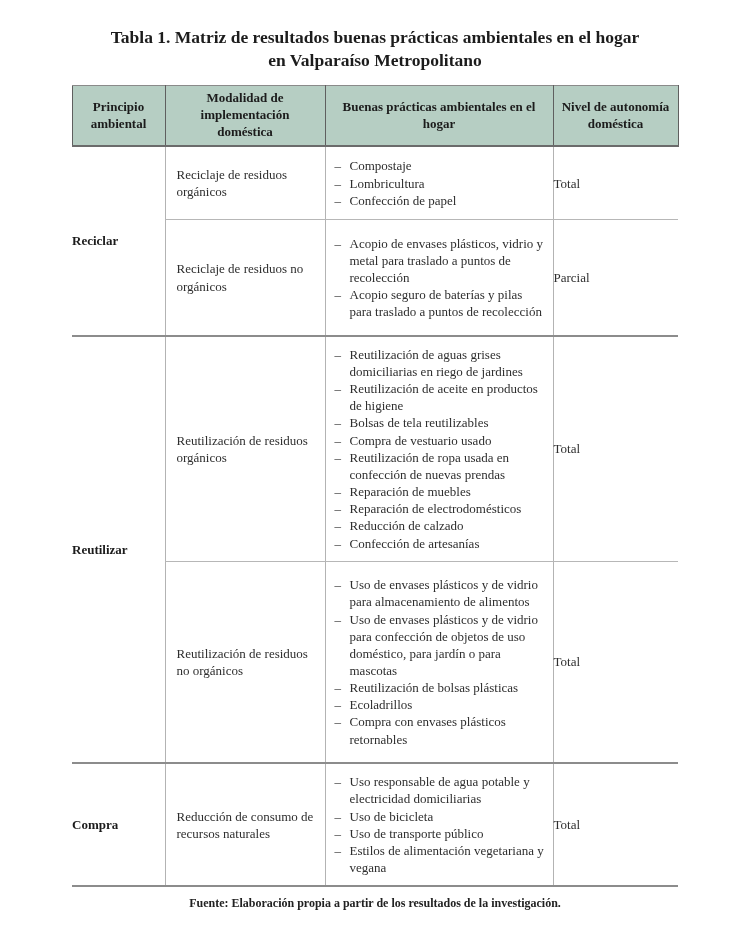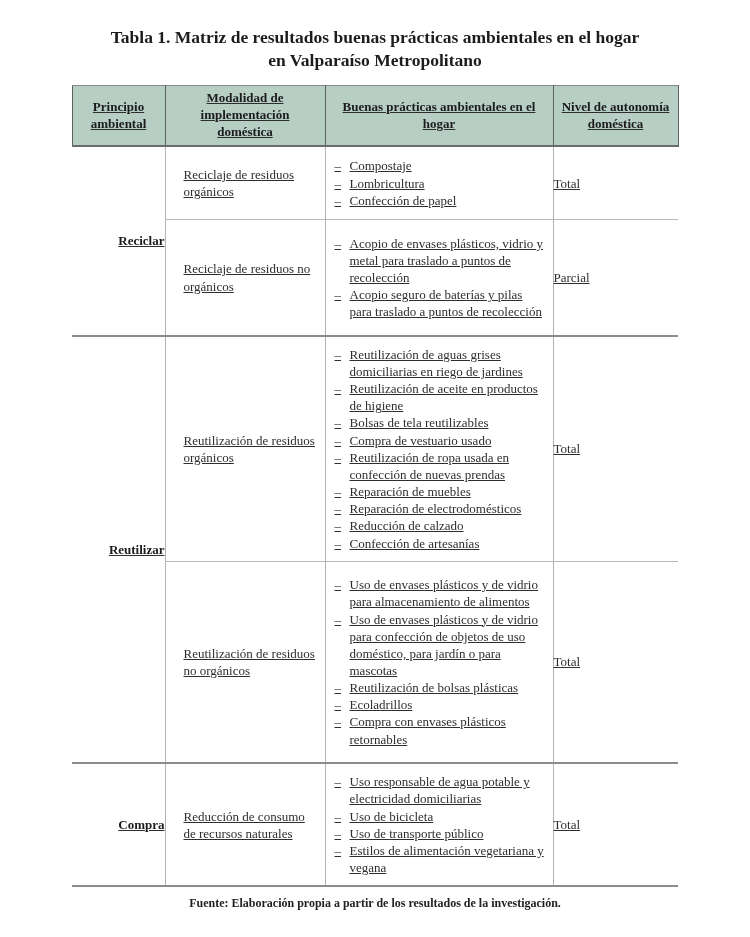--- a/index.html
+++ b/index.html
@@ -24,48 +24,47 @@
   .title{
     width:640px;margin:12px auto 13px auto;
     text-align:center;
     font-size:17.5px;line-height:1.32;
     font-weight:bold;color:var(--text-dark);
   }
   table.results{
     width:606px;margin:4px auto;
     border-collapse:collapse;
     table-layout:fixed;
-    text-decoration:underline;
   }
   col.c1{width:93px;} col.c2{width:160px;} col.c3{width:228px;} col.c4{width:125px;}
   thead tr{height:60px;}
   thead th{
     background:var(--header-bg);
     border:1px solid var(--header-border);
     border-top:1px solid var(--header-border-top);
     border-bottom:2px solid var(--header-border-bottom);
     font-size:13px;font-weight:bold;color:var(--text-dark);
     text-align:center;vertical-align:middle;
     padding:4px 6px;line-height:1.3;
   }
   tbody td{
     vertical-align:middle;
     font-size:13px;line-height:1.32;
     border-left:1px solid var(--grid-light);
   }
   tbody td:last-child{border-right:none;}
   td.principle-cell{
     border-left:none;
-    text-align:right;
+    text-align:left;
     font-weight:bold;color:var(--text-dark);
     border-bottom:2px solid var(--grid-dark);
   }
   tr:not(.group-end) td:not(.principle-cell){border-bottom:1px solid #b7b7b7;}
   tr.group-end td{border-bottom:2px solid var(--grid-dark);}
-  td.modality-cell{padding:8px 8px 8px 18px;text-align:left;}
+  td.modality-cell{padding:8px 8px 8px 11px;text-align:left;}
   td.practices-cell{padding:9px 5px 9px 9px;}
   td.autonomy-cell{text-align:left;}
   ul.practices-list{list-style:none;}
   ul.practices-list li{display:flex;align-items:flex-start;}
   ul.practices-list .dash{flex:0 0 15px;}
   
   tr[data-group="0"][data-row="0"] td.modality-cell{height:74px;}
   tr[data-group="0"][data-row="1"] td.modality-cell{height:116px;}
   tr[data-group="1"][data-row="0"] td.modality-cell{height:185px;}
   tr[data-group="1"][data-row="1"] td.modality-cell{height:202px;}

